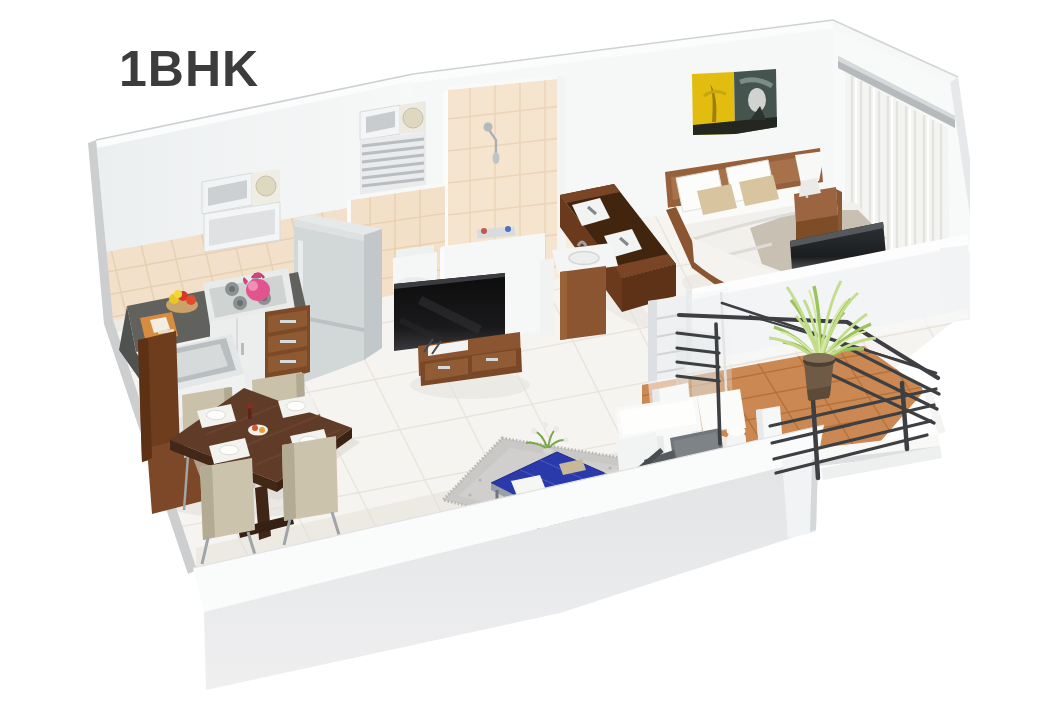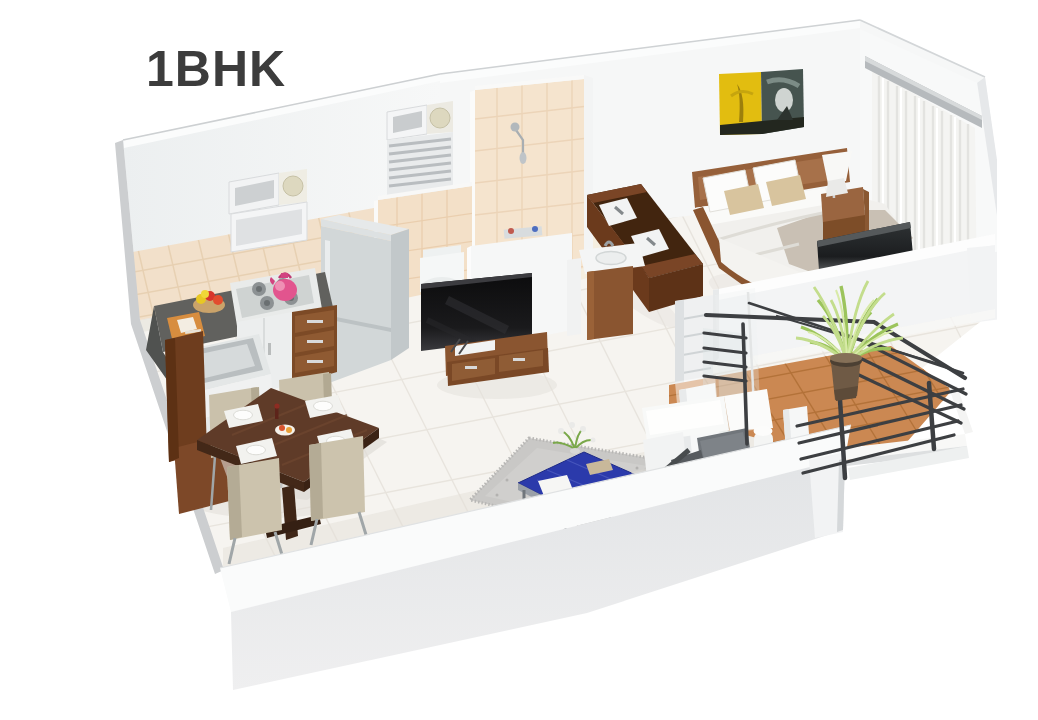--- a/index.html
+++ b/index.html
@@ -1,17 +1,17 @@
 <!DOCTYPE html>
 <html><head>
 <meta charset="utf-8">
 <style>
 html,body{margin:0;padding:0;background:#ffffff;}
 #stage{position:relative;width:970px;height:720px;overflow:hidden;background:#bef264;
-font-family:"Liberation Sans",sans-serif;margin-left:27px;}
+font-family:"Liberation Sans",sans-serif;}
 </style>
 </head>
 <body>
 <div id="stage">
 <svg width="1038" height="720" viewBox="0 0 1038 720">
 <defs>
 <linearGradient id="frontwall" x1="0" y1="0" x2="0" y2="1">
  <stop offset="0" stop-color="#e2e4e6"></stop>
  <stop offset="1" stop-color="#efeff0"></stop>
 </linearGradient>

